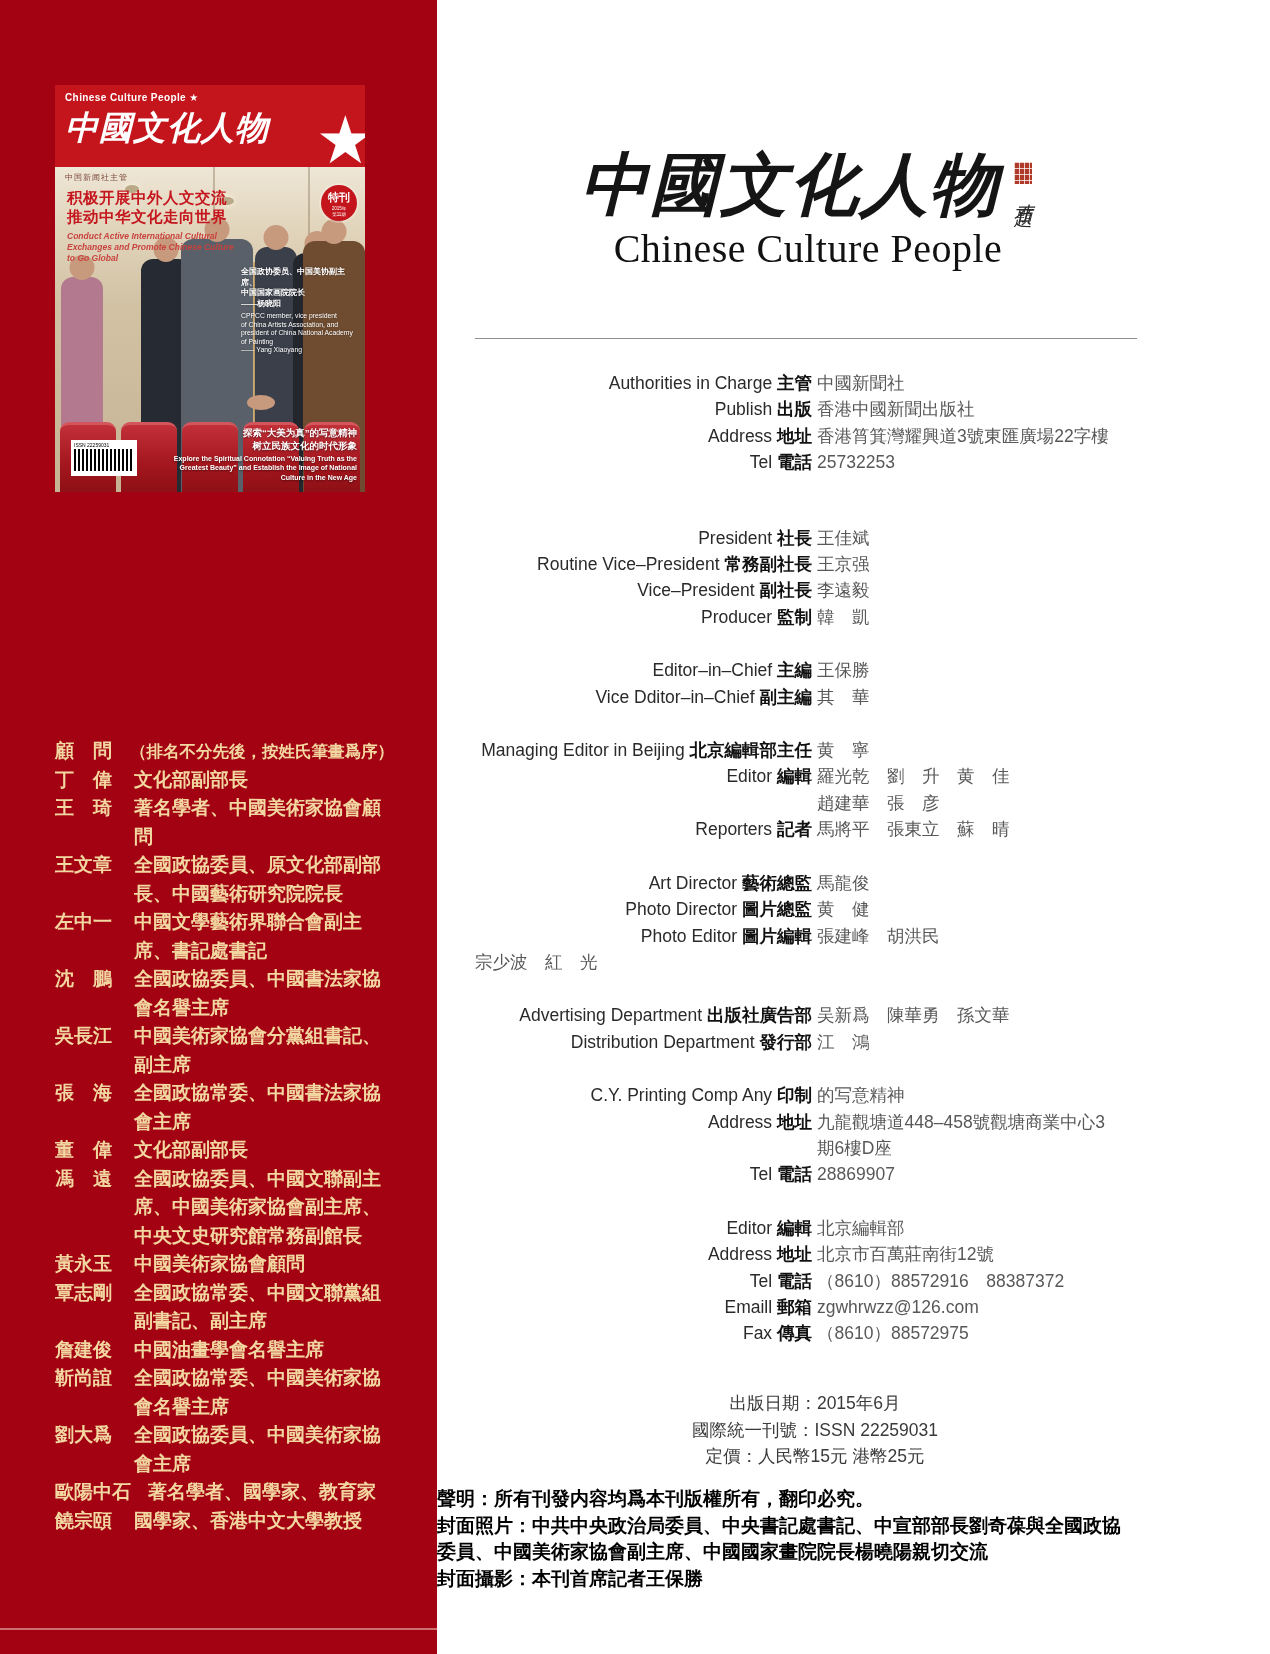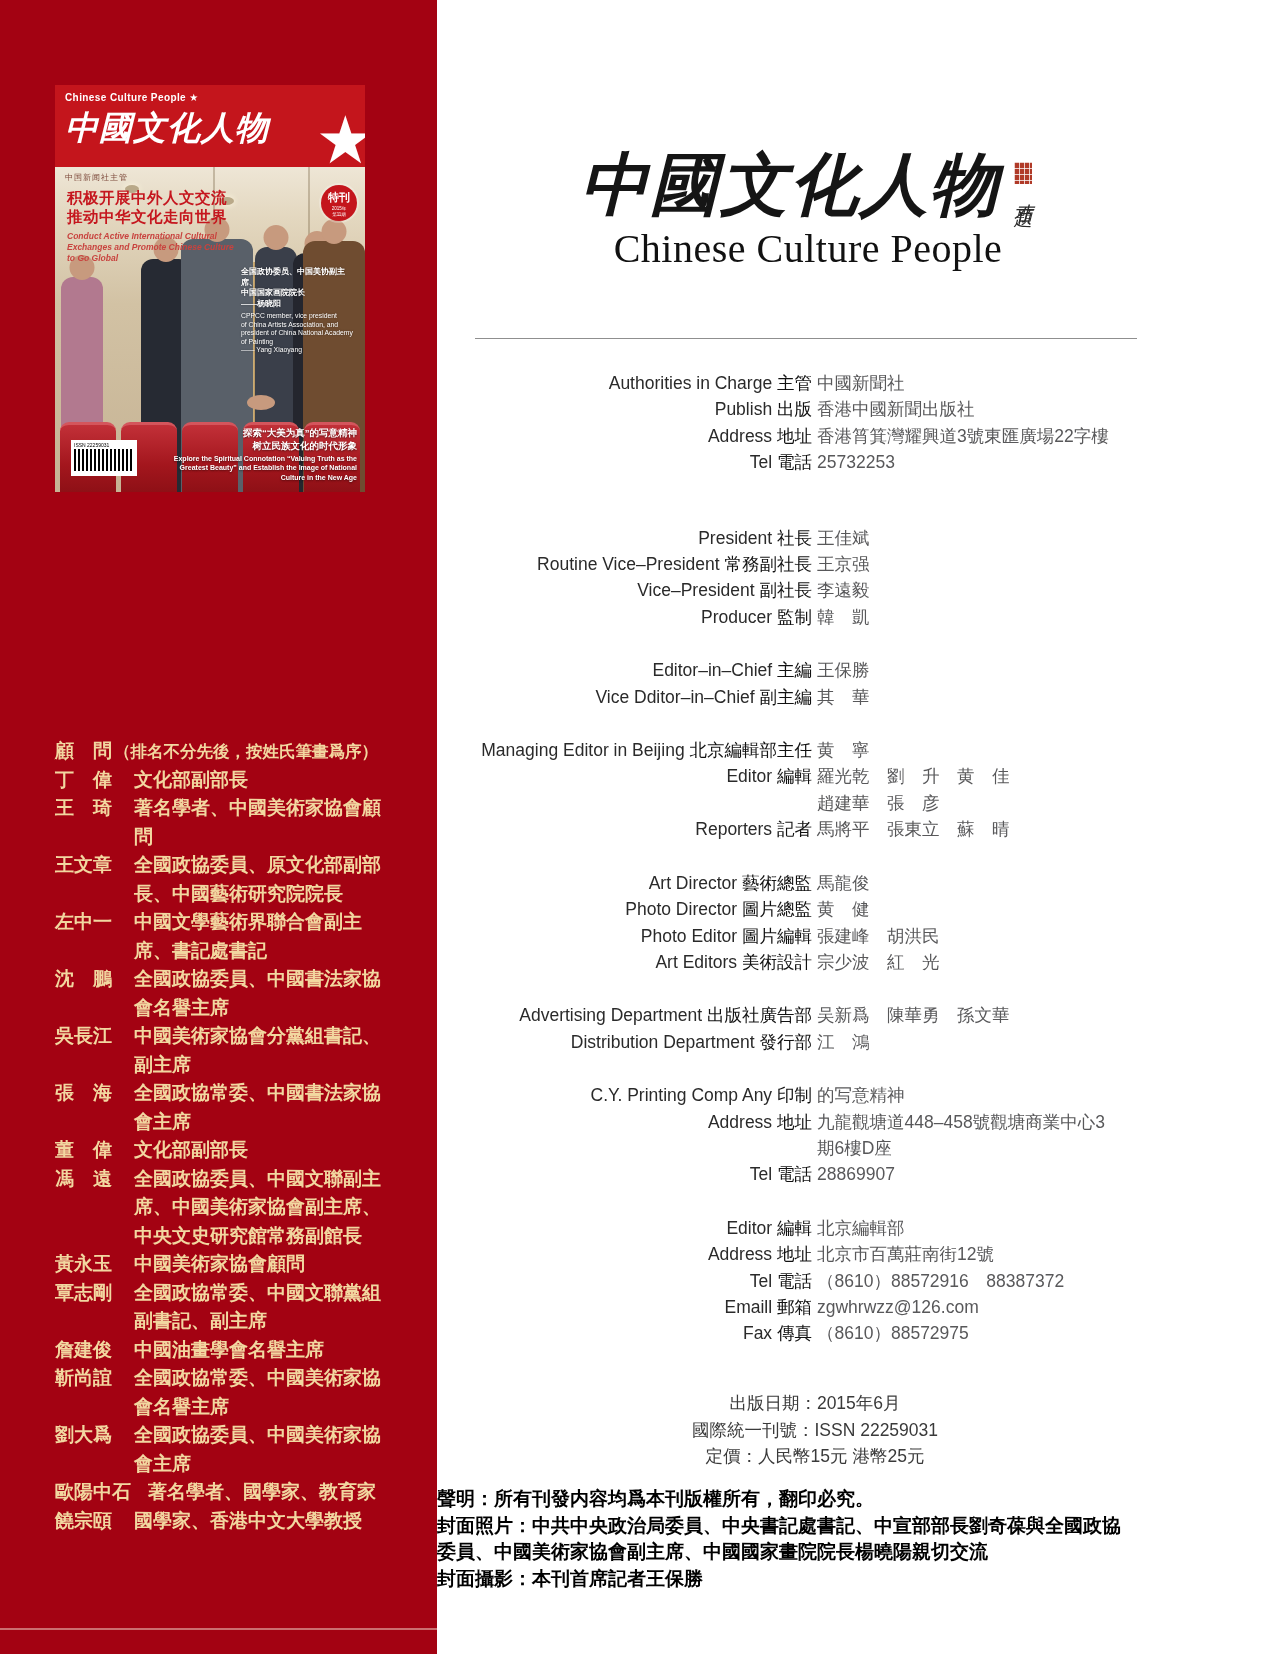--- a/index.html
+++ b/index.html
@@ -46,21 +46,21 @@
   .chairs{position:absolute;left:0;right:0;bottom:0;height:74px;display:flex;gap:5px;padding:0 5px;align-items:flex-end;z-index:4;}
   .chair{flex:1;height:70px;background:linear-gradient(#c23038,#a3161d 60%,#8e1016);border-radius:9px 9px 0 0;
          border-top:3px solid #d4555c;box-sizing:border-box;}
   .barcode{position:absolute;left:16px;bottom:16px;width:66px;height:36px;background:#ffffff;padding:2px 3px;box-sizing:border-box;z-index:7;}
   .barcode .b-label{font-size:5px;color:#000;line-height:6px;}
   .barcode .bars{height:22px;margin-top:1px;background:repeating-linear-gradient(90deg,#000 0 2px,#fff 2px 4px);}
 
   
   .advisors{position:absolute;left:55px;top:737px;width:338px;color:#f2d7a0;font-weight:bold;
             font-size:19px;line-height:28.5px;}
-  .adv-heading{display:flex;align-items:baseline;white-space:nowrap;}
+  .adv-heading{display:flex;align-items:baseline;white-space:nowrap;gap:16px;}
   .adv-heading .h-name{margin-right:2px;}
   .adv-note{font-size:16.5px;}
   .adv-row{display:flex;}
   .adv-name{min-width:62px;margin-right:17px;white-space:nowrap;}
   .adv-desc{flex:1;}
 
   
   .right-content{position:absolute;left:437px;top:0;width:833px;height:1654px;}
   .logo-block{position:absolute;left:0;top:148px;width:742px;text-align:center;}
   .logo-row{display:inline-flex;align-items:flex-start;}
@@ -75,21 +75,21 @@
   .logo-en{font-size:40px;color:#111;margin-top:2px;font-family:"Liberation Serif","DejaVu Serif",serif;letter-spacing:.5px;}
   .rule{position:absolute;left:38px;top:338px;width:662px;height:1px;background:#8f8f8f;}
 
   
   .staff{position:absolute;left:33px;top:370px;width:690px;font-size:17.5px;line-height:26.4px;}
   .staff-group + .staff-group{margin-top:27px;}
   .staff-group:first-child{margin-bottom:49px;}
   .staff-row{display:flex;}
   .staff-label{width:342px;text-align:right;color:#1c1c1c;flex:none;}
   .staff-label .en{color:#2a2a2a;margin-top:38px;}
-  .staff-label .cn{color:#111;}
+  .staff-label .cn{color:#111;font-weight:bold;}
   .staff-values{margin-left:5px;color:#58585a;flex:1;}
 
   
   .pub{position:absolute;left:33px;top:1390px;width:690px;text-align:center;color:#3a3a3a;
        font-size:17.5px;line-height:26.5px;}
   .notice{position:absolute;left:0;top:1486px;width:833px;text-align:left;color:#000;font-weight:bold;
           font-size:19px;line-height:26.5px;}
 </style>
 </head>
 <body>
@@ -385,21 +385,20 @@
               <div>黄　健</div>
             </div>
           </div>
           <div class="staff-row">
             <div class="staff-label"><span class="en">Photo Editor</span>&nbsp;<span class="cn">圖片編輯</span></div>
             <div class="staff-values">
               <div>張建峰　胡洪民</div>
             </div>
           </div>
           <div class="staff-row">
-            <div class="staff-label"><span class="en">Art Editors</span>&nbsp;<span class="cn">美術設計</span></div>
             <div class="staff-values">
               <div>宗少波　紅　光</div>
             </div>
           </div>
         </div>
         <div class="staff-group">
           <div class="staff-row">
             <div class="staff-label"><span class="en">Advertising Department</span>&nbsp;<span class="cn">出版社廣告部</span></div>
             <div class="staff-values">
               <div>吴新爲　陳華勇　孫文華</div>

